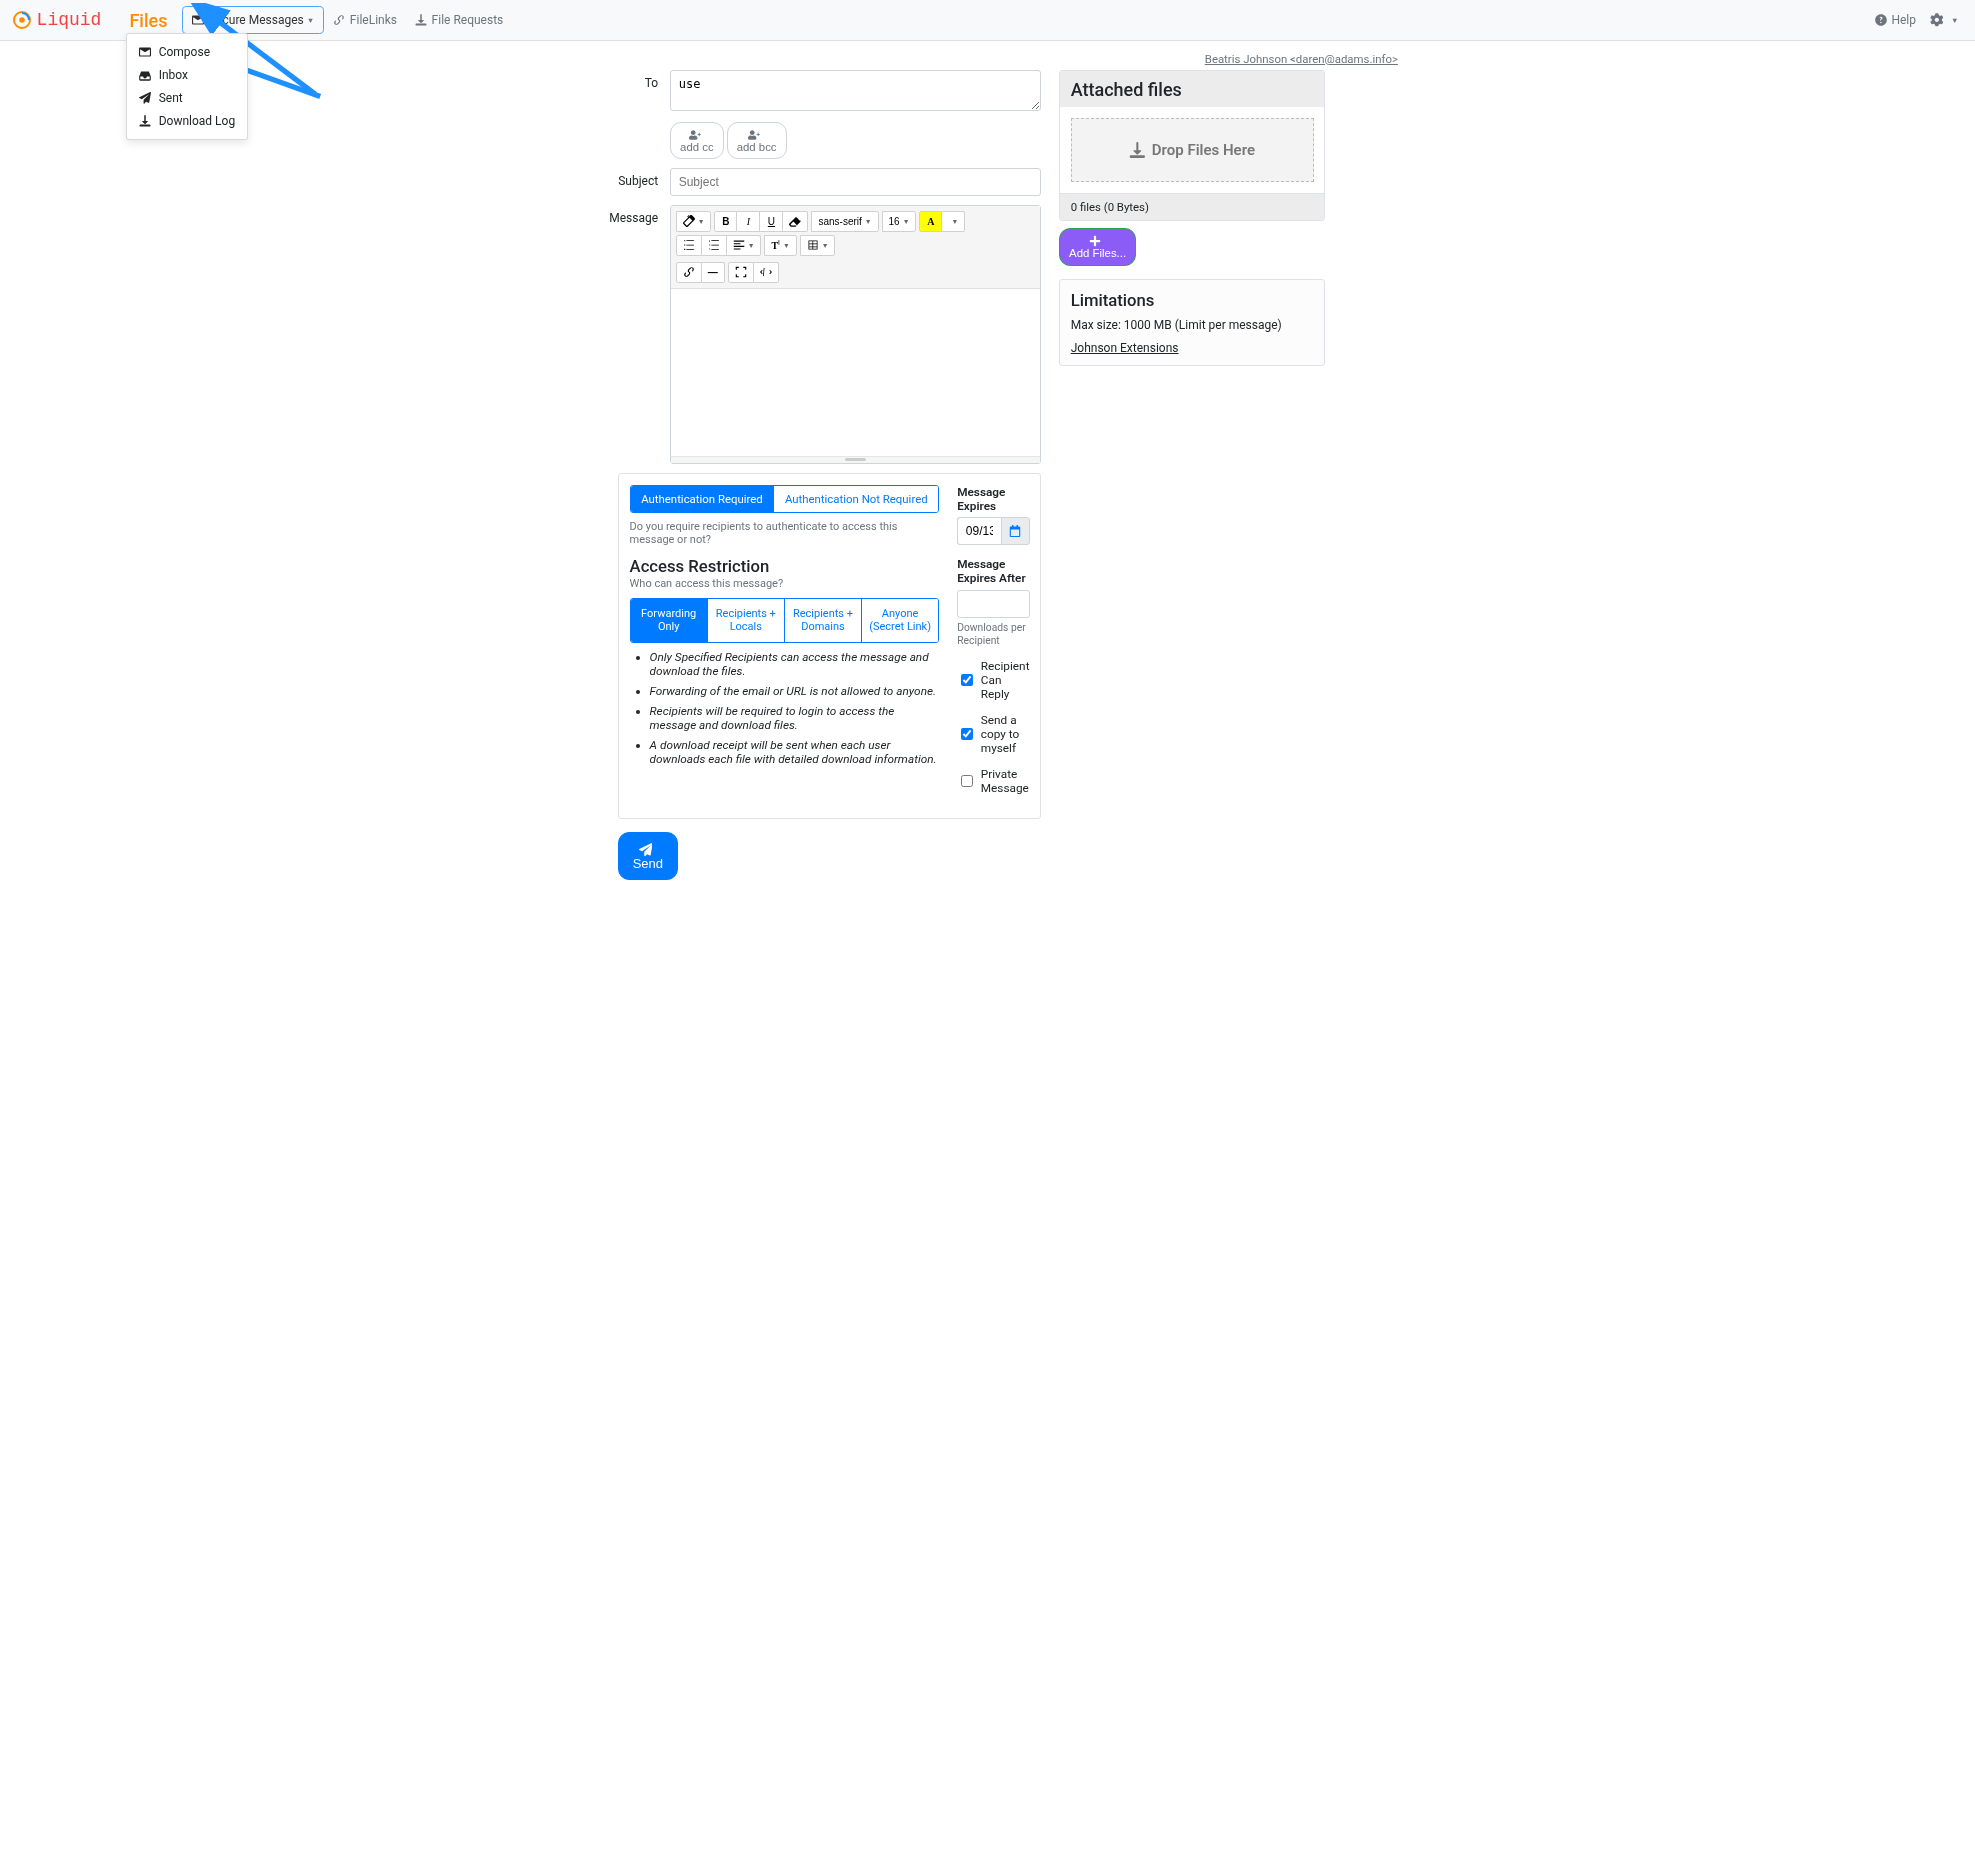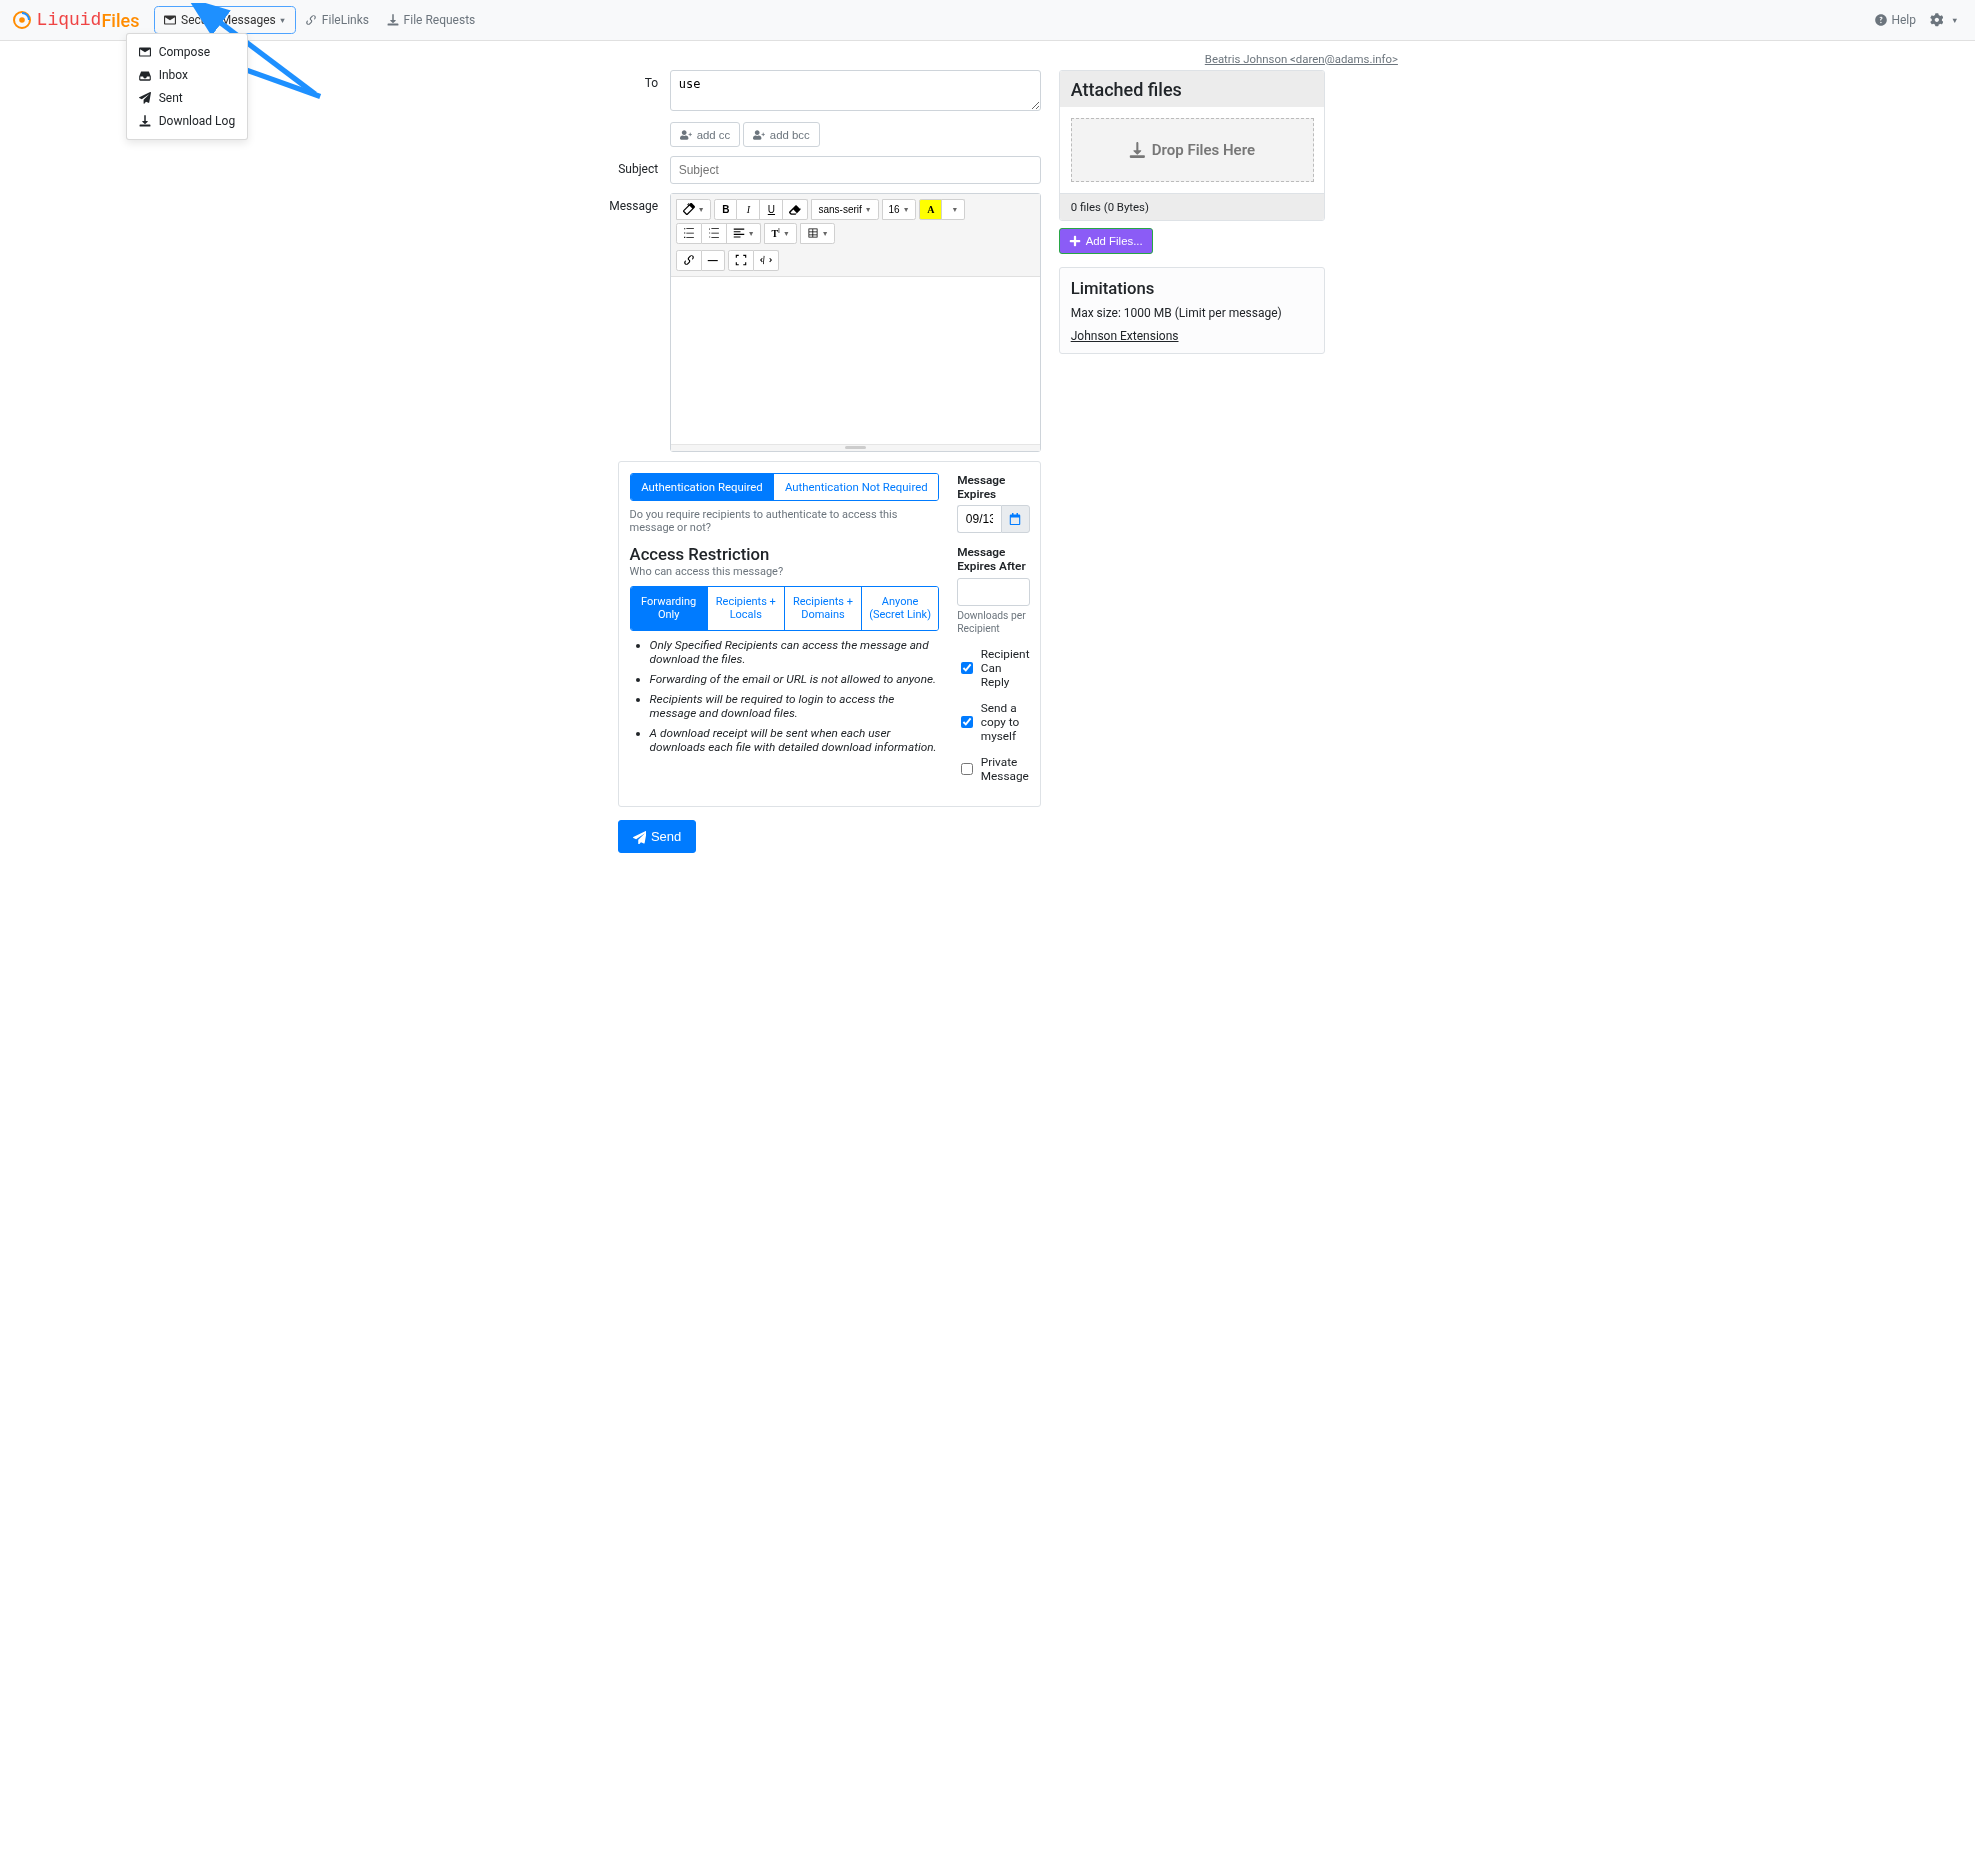--- a/index.html
+++ b/index.html
@@ -24,21 +24,21 @@
     align-items: center;
     font-size: 18px;
     font-weight: 500;
     margin-right: 15px;
   }
   .brand-logo {
     width: 20px; height: 20px;
     margin-right: 4.6px;
   }
   .brand-liquid { color: #ef4444; font-family: Liberation Mono, monospace; }
-  .brand-files { color: #ff8c00; }
+  .brand-files { color: #ff8c00; padding-left: 28px; }
   .nav-link {
     display: inline-flex;
     align-items: center;
     padding: 6px 9px;
     color: #6c757d;
     text-decoration: none;
     font-size: 12px;
     cursor: pointer;
     border-radius: 3px;
   }
@@ -114,25 +114,26 @@
     font-size: 12px;
     background: #fff;
   }
   textarea.form-control { resize: vertical; }
   .to-area { height: 41px; }
   .btn {
     display: inline-flex;
     align-items: center;
     padding: 5.3px 9px;
     border: 0.8px solid #ced4da;
-    border-radius: 3px;
+    border-radius: 11px;
     background: #fff;
     color: #6c757d;
     cursor: pointer;
     font-size: 11.4px;
+    flex-direction: column;
   }
   .btn .bicon { margin-right: 4.6px; }
   .btn + .btn { margin-left: 0; }
   .btn-success {
     background: #8b5cf6;
     border-color: #28a745;
     color: #fff;
   }
   .btn-primary {
     background: #007bff;

